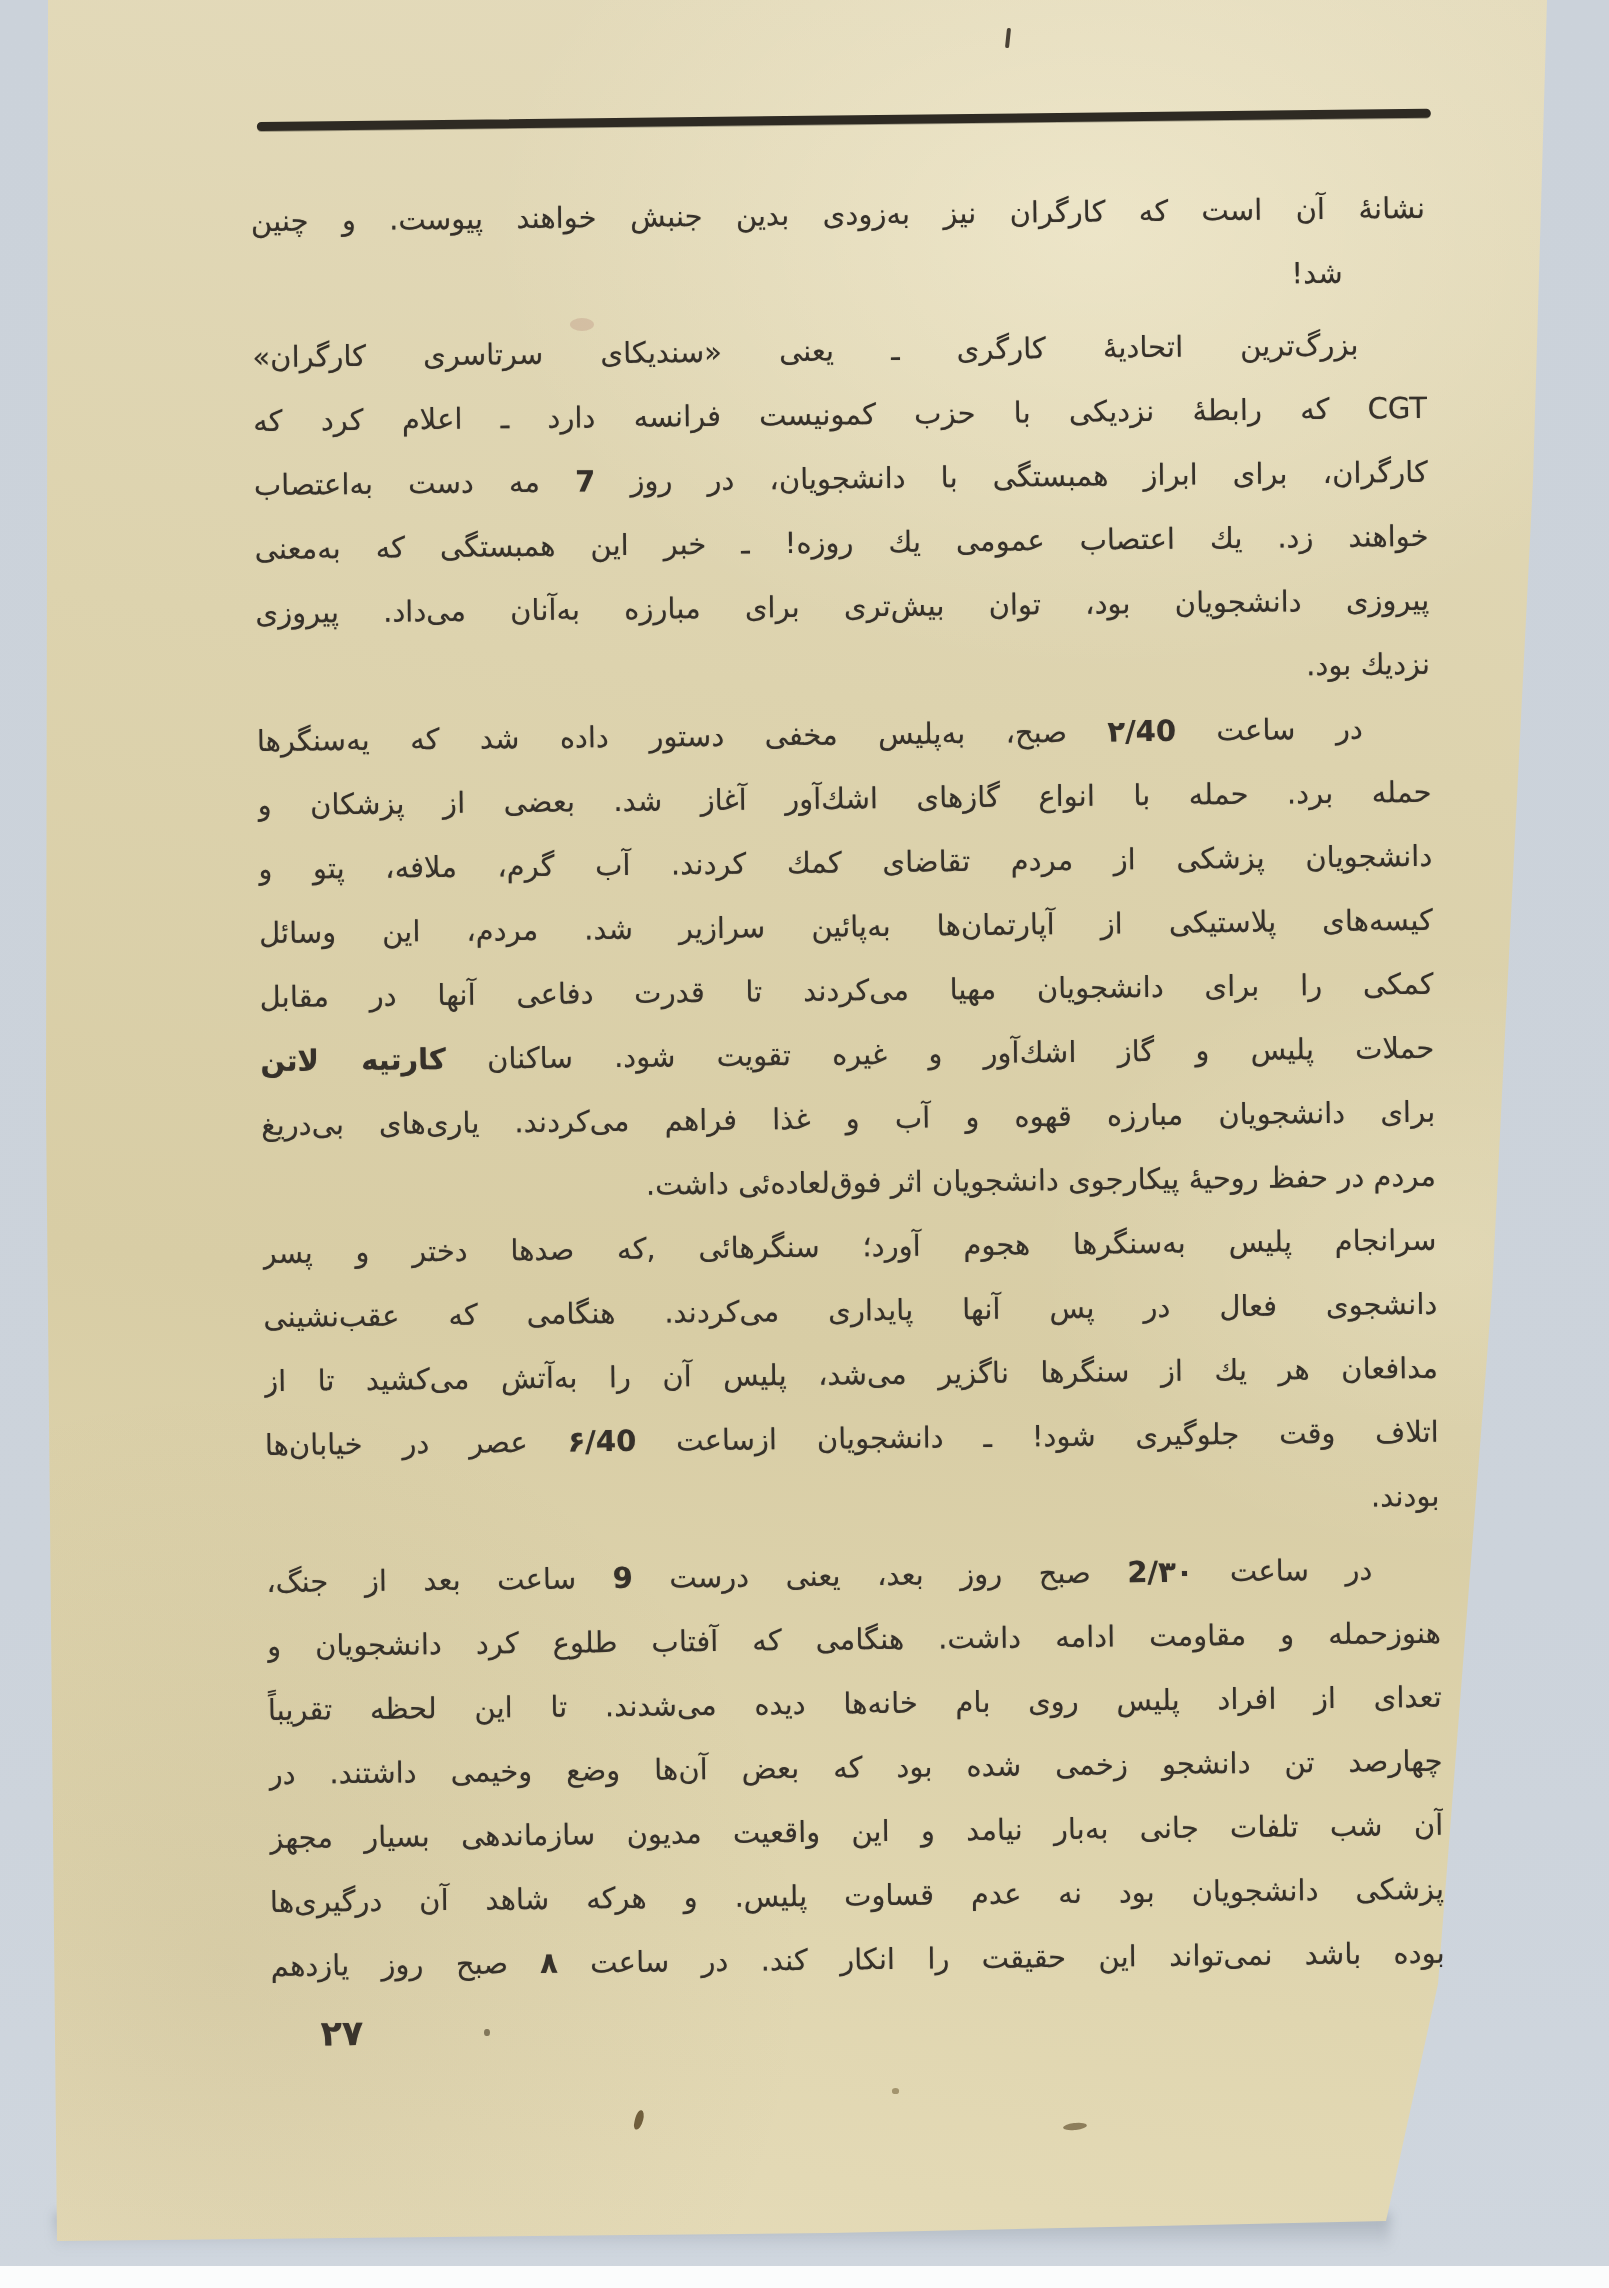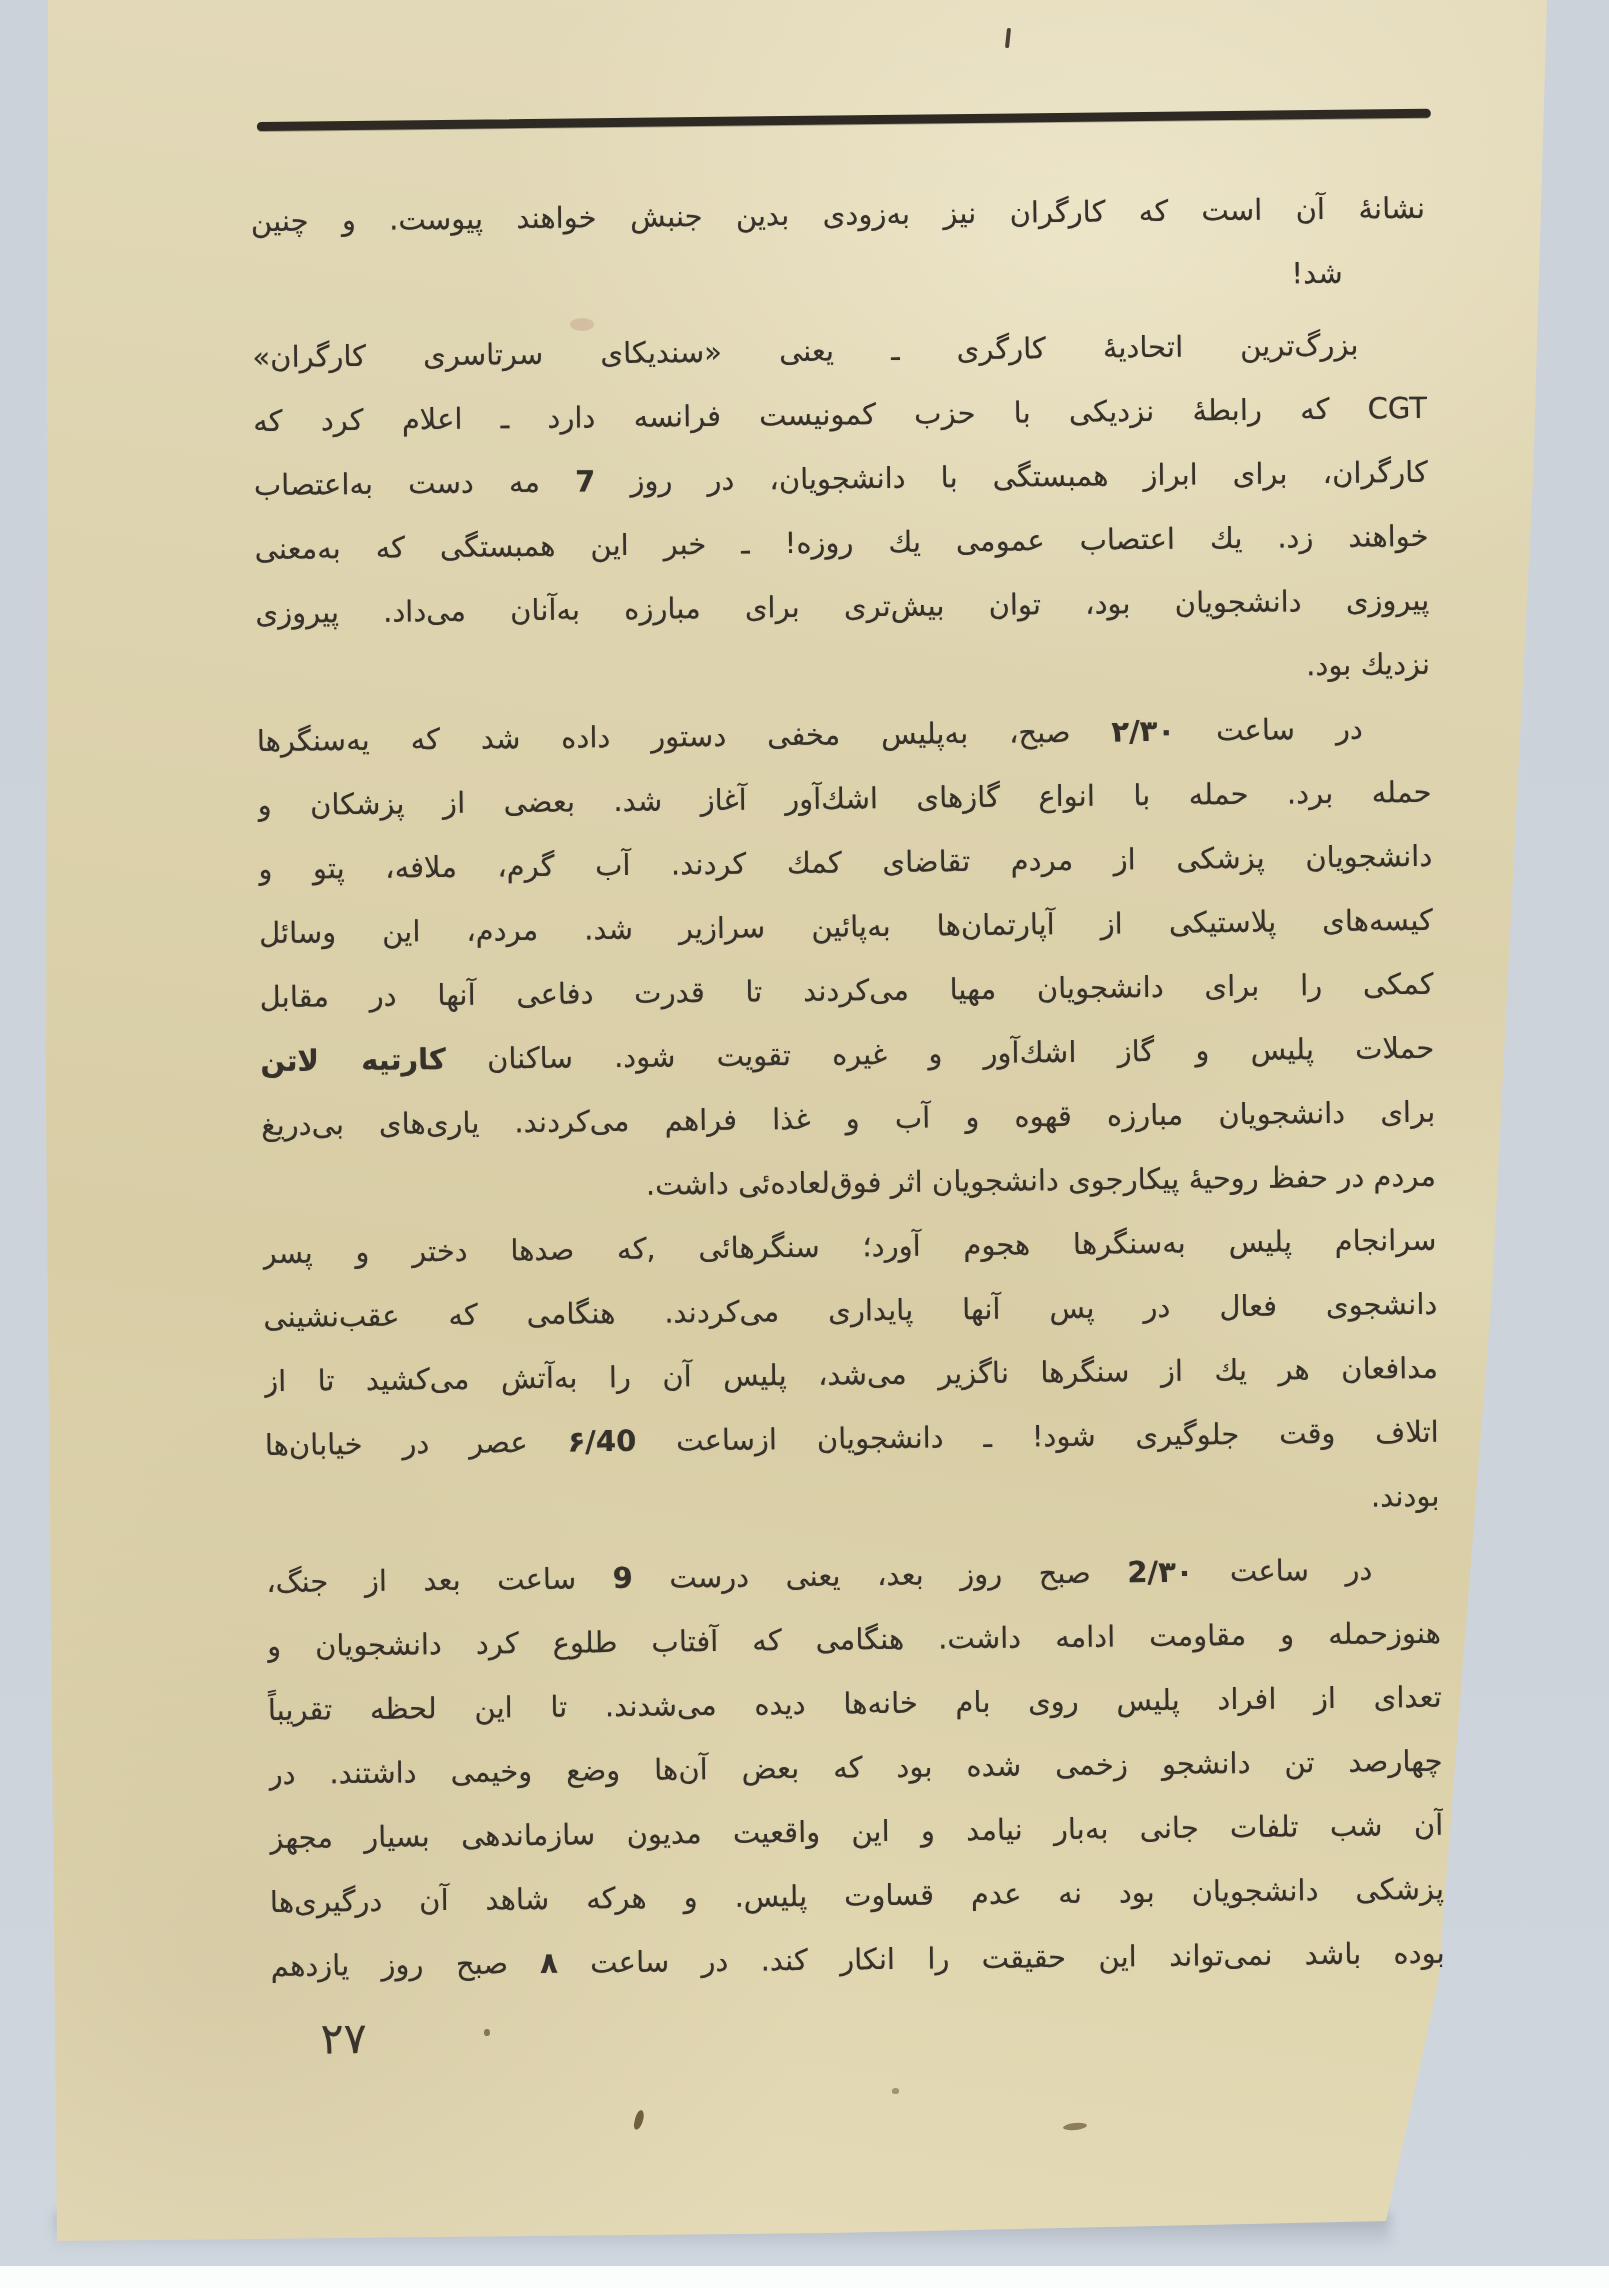--- a/index.html
+++ b/index.html
@@ -56,21 +56,21 @@
     height:64px;overflow:hidden;
     text-align:justify;text-align-last:right;
     white-space:normal;
   }
   .line.j{text-align-last:justify;}
   .line.ind{padding-right:68px;}
   .line.pad-sm{padding-right:83px;}
   .line b{font-weight:700;}
   .page-number{
     position:absolute;left:310px;top:2014px;
-    font-size:43px;font-weight:400;color:#3a342c;direction:rtl;
+    font-size:35px;font-weight:700;color:#3a342c;direction:rtl;
     text-shadow:0 0 0.9px rgba(58,50,40,.4);
   }
   
   .speck{position:absolute;border-radius:50%;}
   .speck.s1{left:1006px;top:28px;width:3.7px;height:20px;background:#4a4236;border-radius:1.8px;transform:rotate(6deg);}
   .speck.s2{left:635px;top:2110px;width:8.3px;height:20px;background:#5d4a28;border-radius:50% 50% 60% 40%;transform:rotate(14deg);opacity:.85;}
   .speck.s3{left:1063px;top:2123px;width:24px;height:7.4px;background:#6a5936;opacity:.7;transform:rotate(-6deg);}
   .speck.s4{left:892px;top:2088px;width:7.4px;height:5.5px;background:#7a6840;opacity:.6;}
   .speck.s5{left:570px;top:318px;width:24px;height:13px;background:#b98f7e;opacity:.35;border-radius:50%;}
   .speck.s6{left:484px;top:2029px;width:5.5px;height:7.4px;background:#5d5138;opacity:.7;}
@@ -104,21 +104,21 @@
     <div class="para gap">
       <div class="line j ind">بزرگ‌ترین اتحادیهٔ کارگری ـ یعنی «سندیکای سرتاسری کارگران»</div>
       <div class="line j">CGT که رابطهٔ نزدیکی با حزب کمونیست فرانسه دارد ـ اعلام کرد که</div>
       <div class="line j">کارگران، برای ابراز همبستگی با دانشجویان، در روز <b>7</b> مه دست به‌اعتصاب</div>
       <div class="line j">خواهند زد. یك اعتصاب عمومی یك روزه! ـ خبر این همبستگی که به‌معنی</div>
       <div class="line j">پیروزی دانشجویان بود، توان بیش‌تری برای مبارزه به‌آنان می‌داد. پیروزی</div>
       <div class="line">نزدیك بود.</div>
     </div>
 
     <div class="para">
-      <div class="line j ind">در ساعت <b>۲/۳۰</b> صبح، به‌پلیس مخفی دستور داده شد که یه‌سنگرها</div>
+      <div class="line j ind">در ساعت <b>۲/40</b> صبح، به‌پلیس مخفی دستور داده شد که یه‌سنگرها</div>
       <div class="line j">حمله برد. حمله با انواع گازهای اشك‌آور آغاز شد. بعضی از پزشکان و</div>
       <div class="line j">دانشجویان پزشکی از مردم تقاضای کمك کردند. آب گرم، ملافه، پتو و</div>
       <div class="line j">کیسه‌های پلاستیکی از آپارتمان‌ها به‌پائین سرازیر شد. مردم، این وسائل</div>
       <div class="line j">کمکی را برای دانشجویان مهیا می‌کردند تا قدرت دفاعی آنها در مقابل</div>
       <div class="line j">حملات پلیس و گاز اشك‌آور و غیره تقویت شود. ساکنان <b>کارتیه لاتن</b></div>
       <div class="line j">برای دانشجویان مبارزه قهوه و آب و غذا فراهم می‌کردند. یاری‌های بی‌دریغ</div>
       <div class="line">مردم در حفظ روحیهٔ پیکارجوی دانشجویان اثر فوق‌لعاده‌ئی داشت.</div>
     </div>
 
     <div class="para">

